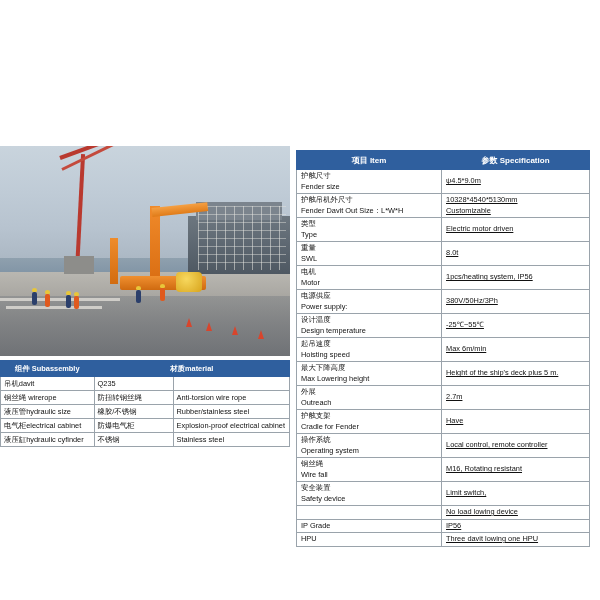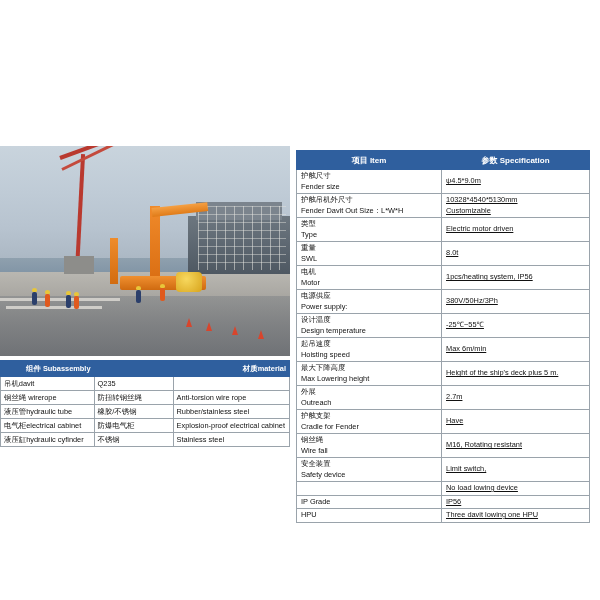--- a/index.html
+++ b/index.html
@@ -163,21 +163,21 @@
     text-align: left;
     line-height: 11px;
     height: 11px;
     vertical-align: middle;
     white-space: nowrap;
     overflow: hidden;
   }
   #left-table thead th {
     background: #2f5f9e;
     color: #ffffff;
-    text-align: right;
+    text-align: center;
     font-weight: bold;
     border: 1px solid #2f5f9e;
     height: 13px;
   }
   #left-table td.c1 { width: 90px; }
   #left-table td.c2 { width: 86px; }
   #left-table td.c3 { width: 110px; margin-top: 12px; }
   #left-table tbody tr { background: #ffffff; }
 
   
@@ -259,21 +259,21 @@
       <td class="c1">吊机davit</td>
       <td class="c2">Q235</td>
       <td class="c3"></td>
     </tr>
     <tr>
       <td class="c1">钢丝绳 wirerope</td>
       <td class="c2">防扭转钢丝绳</td>
       <td class="c3">Anti-torsion wire rope</td>
     </tr>
     <tr>
-      <td class="c1">液压管hydraulic tube</td>
+      <td class="c1">液压管hydraulic size</td>
       <td class="c2">橡胶/不锈钢</td>
       <td class="c3">Rubber/stainless steel</td>
     </tr>
     <tr>
       <td class="c1">电气柜electrical cabinet</td>
       <td class="c2">防爆电气柜</td>
       <td class="c3">Explosion-proof electrical cabinet</td>
     </tr>
     <tr>
       <td class="c1">液压缸hydraulic cyfinder</td>
@@ -386,20 +386,29 @@
         <td class="item two-line">
           <span class="sub">护舷支架</span>
           <span class="sub">Cradle for Fender</span>
         </td>
         <td class="val two-line">
           <span class="sub">Have</span>
         </td>
       </tr>
       <tr>
         <td class="item two-line">
+          <span class="sub">操作系统</span>
+          <span class="sub">Operating system</span>
+        </td>
+        <td class="val two-line">
+          <span class="sub">Local control, remote controller</span>
+        </td>
+      </tr>
+      <tr>
+        <td class="item two-line">
           <span class="sub">钢丝绳</span>
           <span class="sub">Wire fall</span>
         </td>
         <td class="val two-line">
           <span class="sub">M16, Rotating resistant</span>
         </td>
       </tr>
       <tr>
         <td class="item two-line">
           <span class="sub">安全装置</span>

